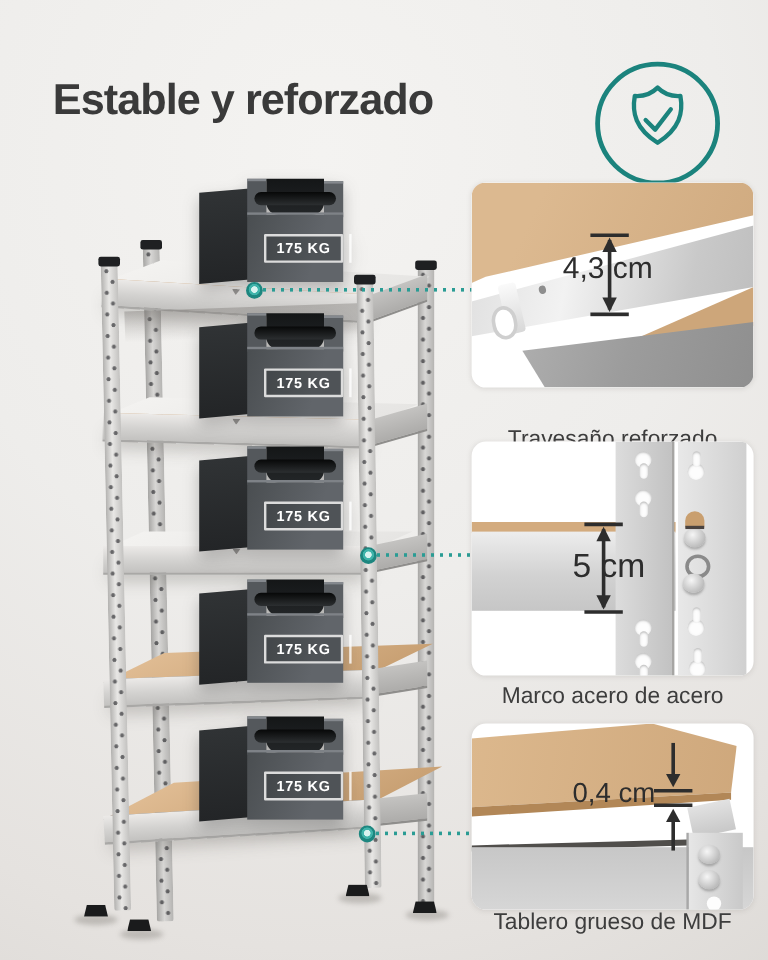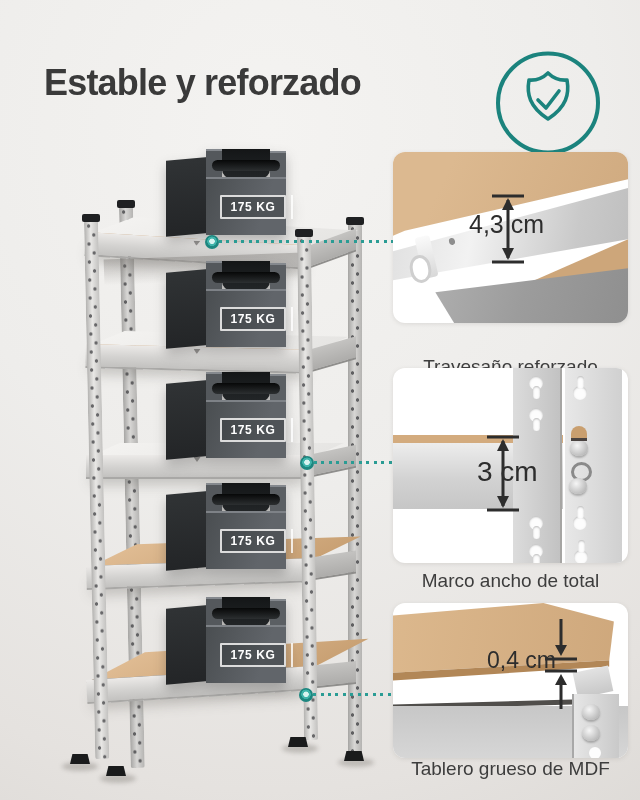--- a/index.html
+++ b/index.html
@@ -284,39 +284,39 @@
       <div class="bolt" style="left:4px;top:110px;"></div>
     </div>
     <div class="c2-tanhalf"></div>
     <svg class="arr" style="left:90px;top:67px;" width="40" height="77" viewBox="0 0 40 77">
       <line x1="4" y1="2" x2="36" y2="2"></line>
       <line x1="4" y1="75" x2="36" y2="75"></line>
       <line x1="20" y1="6" x2="20" y2="71"></line>
       <polygon points="20,4 14,16 26,16"></polygon>
       <polygon points="20,73 14,61 26,61"></polygon>
     </svg>
-    <div class="cmeasure" style="left:84px;top:88px;width:72px;font-size:28px;">3 cm</div>
-  </div>
-  <div class="clabel" style="top:570px;">Marco ancho de total</div>
+    <div class="cmeasure" style="left:84px;top:88px;width:72px;font-size:28px;">5 cm</div>
+  </div>
+  <div class="clabel" style="top:570px;">Marco acero de acero</div>
 
   <div class="cfig" style="top:603px;height:155px;">
     <div class="layer c3-tan"></div>
     <div class="layer c3-tanedge"></div>
     <div class="c3-corner"></div>
     <div class="c3-darkline"></div>
     <div class="c3-gray"></div>
     <div class="c3-bracket"></div>
     <div class="bolt" style="left:189px;top:101px;"></div>
     <div class="bolt" style="left:189px;top:122px;"></div>
     <div class="c3-khpart"></div>
     <svg class="arr" style="left:150px;top:16px;" width="36" height="90" viewBox="0 0 36 90">
       <line x1="18" y1="0" x2="18" y2="28"></line>
       <polygon points="18,37 12,26 24,26"></polygon>
       <line x1="2" y1="40" x2="34" y2="40"></line>
       <line x1="2" y1="52" x2="34" y2="52"></line>
       <polygon points="18,55 12,66 24,66"></polygon>
       <line x1="18" y1="62" x2="18" y2="90"></line>
     </svg>
-    <div class="cmeasure" style="left:94px;top:44px;width:74px;font-size:23px;">0,4 cm</div>
+    <div class="cmeasure" style="left:84px;top:44px;width:74px;font-size:23px;">0,4 cm</div>
   </div>
   <div class="clabel" style="top:758px;">Tablero grueso de MDF</div>
 
 </div>
 
 </body></html>

